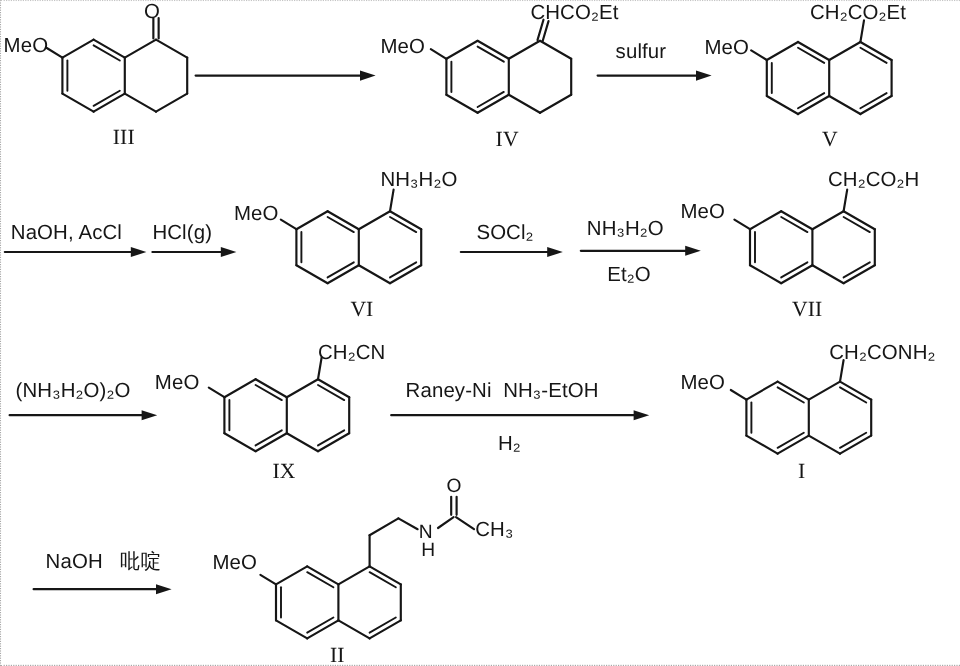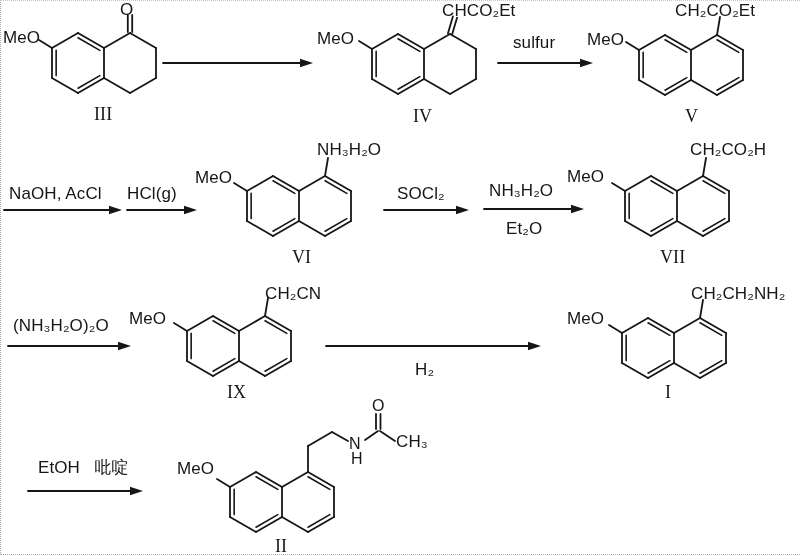--- a/index.html
+++ b/index.html
@@ -249,25 +249,26 @@
   <span class="t" style="left:488px;top:181px">NH₃H₂O</span>
   <span class="t" style="left:505px;top:219px">Et₂O</span>
   <span class="t" style="left:566px;top:167px">MeO</span>
   <span class="t" style="left:689px;top:140px">CH₂CO₂H</span>
   <span class="t rn" style="left:659px;top:247px">VII</span>
 
   <span class="t" style="left:12px;top:316px">(NH₃H₂O)₂O</span>
   <span class="t" style="left:128px;top:309px">MeO</span>
   <span class="t" style="left:264px;top:284px">CH₂CN</span>
   <span class="t rn" style="left:226px;top:382px">IX</span>
+  <span class="t" style="left:337px;top:316px">Raney-Ni  NH₃-EtOH</span>
   <span class="t" style="left:414px;top:360px">H₂</span>
   <span class="t" style="left:566px;top:309px">MeO</span>
-  <span class="t" style="left:690px;top:284px">CH₂CH₂NH₂</span>
+  <span class="t" style="left:690px;top:284px">CH₂CONH₂</span>
   <span class="t rn" style="left:664px;top:382px">I</span>
 
-  <span class="t" style="left:37px;top:458px">EtOH   吡啶</span>
+  <span class="t" style="left:37px;top:458px">NaOH   吡啶</span>
   <span class="t" style="left:176px;top:459px">MeO</span>
   <span class="t small" style="left:348px;top:434px">N</span>
   <span class="t small" style="left:350px;top:449px">H</span>
   <span class="t small" style="left:371px;top:396px">O</span>
   <span class="t" style="left:395px;top:432px">CH₃</span>
   <span class="t rn" style="left:274px;top:536px">II</span>
 </div>
 
 </body></html>

